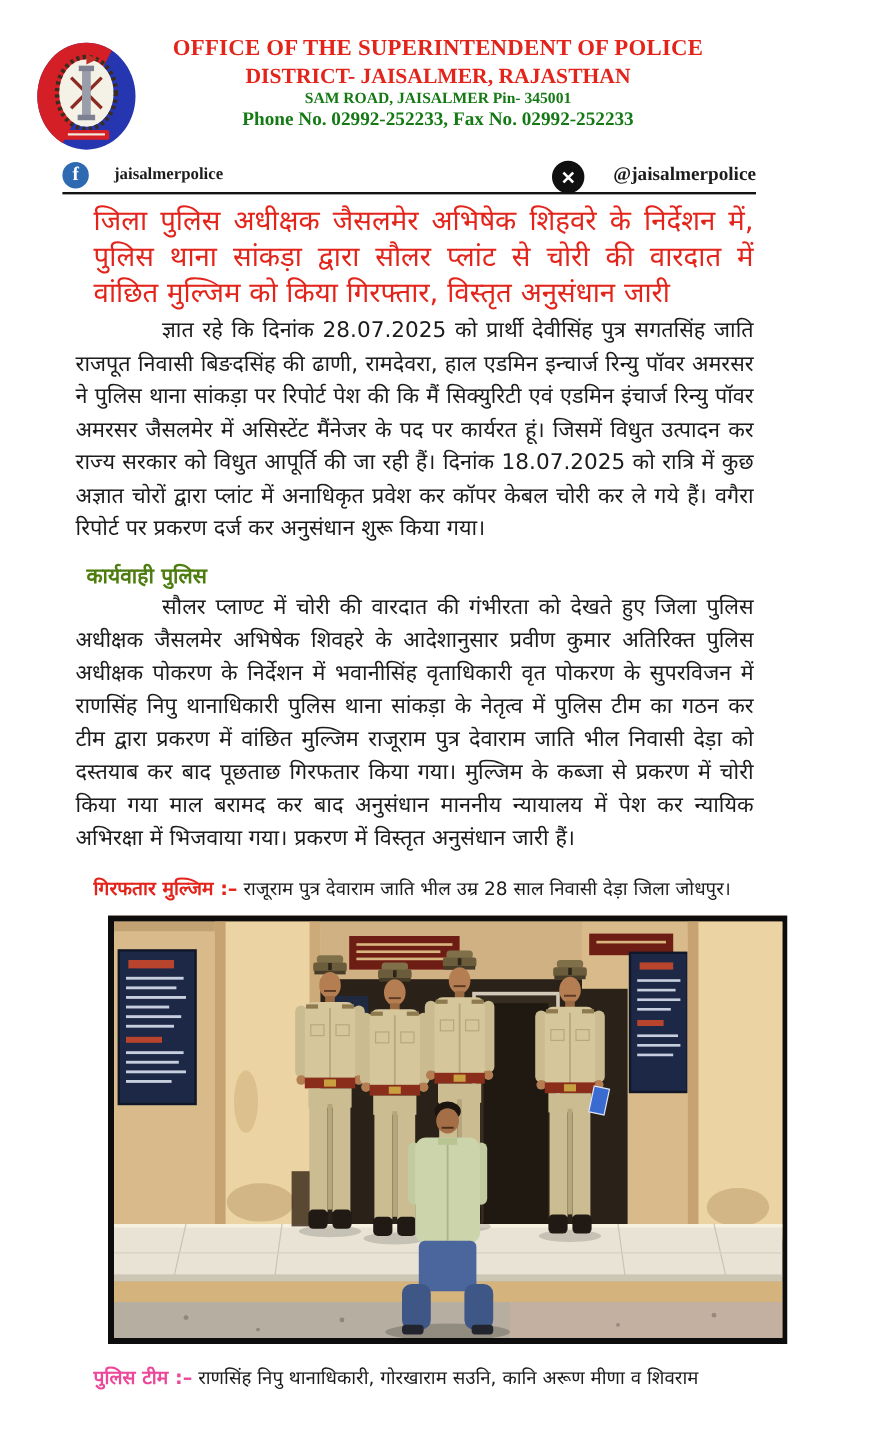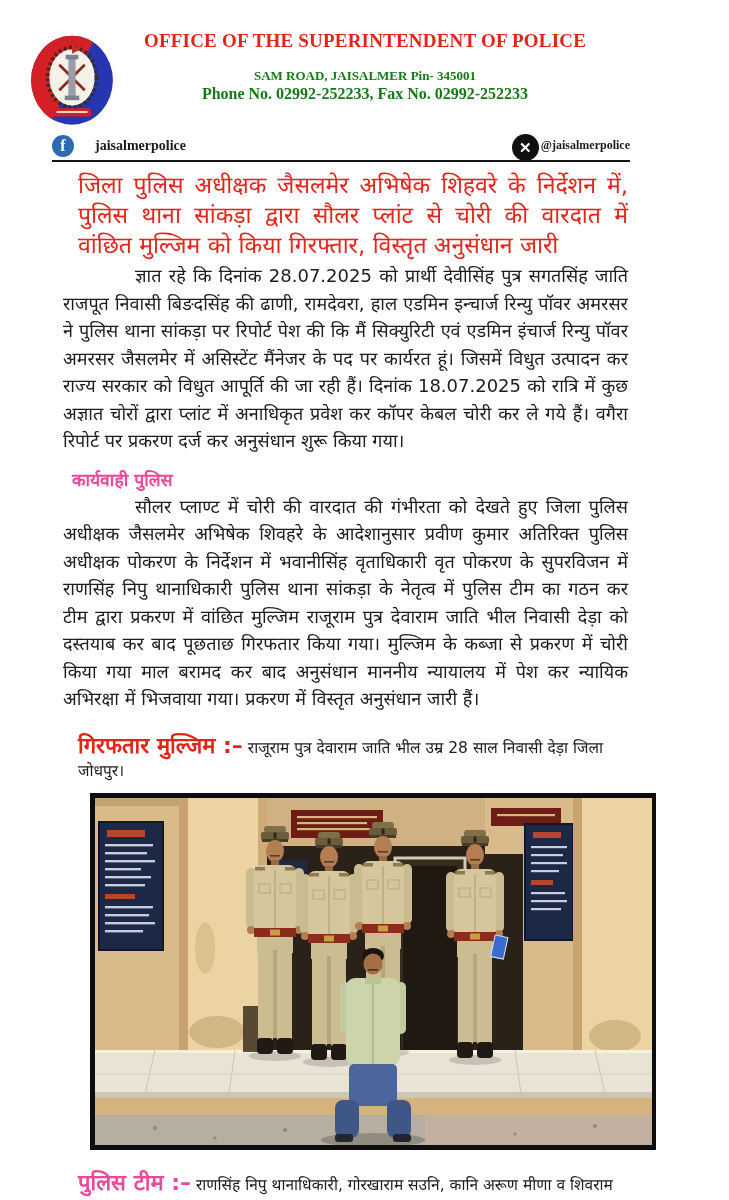--- a/index.html
+++ b/index.html
@@ -5,43 +5,43 @@
   html,body{margin:0;padding:0;background:#ffffff;}
   body{width:729px;height:1200px;font-family:"DejaVu Sans",sans-serif;color:#1c1c1c;}
   .page{position:relative;width:656px;height:1200px;background:#fff;overflow:hidden;}
 
   
   .header{display:flex;align-items:flex-start;padding:30px 26px 0 26px;}
   .logo-wrap{flex:0 0 92px;height:100px;margin-top:2px;}
   .header-text{flex:1;text-align:center;font-family:"Liberation Serif",serif;font-weight:bold;padding-right:18px;}
   .h-line1{font-size:19px;letter-spacing:.2px;}
   .h-line2{font-size:18px;margin-top:1px;}
-  .h-line3{font-size:13px;margin-top:16px;}
+  .h-line3{font-size:13px;margin-top:0;}
   .h-line4{font-size:16px;margin-top:1px;}
   .h-line5{font-size:13px;margin-top:1px;}
 
   
   .social-row{display:flex;align-items:center;margin:2px 26px 0 52px;border-bottom:2px solid #141414;padding-bottom:3px;}
   .fb-icon{width:22px;height:22px;border-radius:50%;background:#2e6ab2;color:#fff;
            font-family:"Liberation Serif",serif;font-weight:bold;font-size:16px;
            display:flex;align-items:center;justify-content:center;}
   .social-handle{font-family:"Liberation Serif",serif;font-weight:bold;font-size:14px;margin-left:21px;}
   .social-spacer{flex:1;}
   .x-icon{width:27px;height:27px;border-radius:50%;background:#101010;color:#fff;
           font-family:"Liberation Sans",sans-serif;font-weight:bold;font-size:15px;
           display:flex;align-items:center;justify-content:center;margin-bottom:-4px;}
-  .social-handle2{font-family:"Liberation Serif",serif;font-weight:bold;font-size:12px;margin-left:2px;}
+  .social-handle2{font-family:"Liberation Serif",serif;font-weight:bold;font-size:16px;margin-left:24px;}
 
   
   .content{padding:0 28px 0 63px;}
   .headline{font-size:23px;line-height:30px;text-align:justify;margin:8px 0 0 15px;}
   .section-heading{font-size:17.5px;font-weight:bold;margin:12px 0 2px 9px;}
   .para{font-size:18px;line-height:27.5px;text-align:justify;text-indent:72px;margin:2px 0 0 0;}
   .kv-line{font-size:15.5px;margin:16px 0 0 15px;}
-  .kv-label{font-weight:bold;font-size:22px;margin-top:20px;}
+  .kv-label{font-weight:bold;font-size:16px;margin-top:20px;}
   .team-line{font-size:15.5px;margin:16px 0 0 15px;}
 
   
   .photo-frame{width:557px;height:347px;border:5px solid #0d0d0d;margin:12px 0 0 27px;background:#d8ba8b;}
   .photo-frame svg{display:block;}
 </style>
 </head>
 <body>
 
 <div class="page">
@@ -63,40 +63,41 @@
         <rect x="46" y="28" width="8" height="44" fill="#9a9daa"></rect>
         <rect x="43" y="25" width="14" height="5" fill="#7d8090"></rect>
         <rect x="42" y="70" width="16" height="5" fill="#7d8090"></rect>
         <polygon points="50,14 50,24 60,19" fill="#c03028"></polygon>
         <rect x="29" y="84" width="42" height="9" rx="2" fill="#d51f26"></rect>
         <rect x="33" y="87" width="34" height="2" fill="#f4e9d8"></rect>
       </svg>
     </div>
     <div class="header-text">
       <div class="h-line1" style="color:#e3241b;">OFFICE OF THE SUPERINTENDENT OF POLICE</div>
+      <div class="h-line2" style="color:#e3241b;">DISTRICT- JAISALMER, RAJASTHAN</div>
       <div class="h-line3" style="color:#157a15;">SAM ROAD, JAISALMER Pin- 345001</div>
       <div class="h-line4" style="color:#157a15;">Phone No. 02992-252233, Fax No. 02992-252233</div>
     </div>
   </div>
 
   <div class="social-row">
     <div class="fb-icon">f</div>
     <div class="social-handle">jaisalmerpolice</div>
     <div class="social-spacer"></div>
     <div class="x-icon">✕</div>
     <div class="social-handle2">@jaisalmerpolice</div>
   </div>
 
   <div class="content">
 
     <div class="headline" style="color:#e3241b;">जिला पुलिस अधीक्षक जैसलमेर अभिषेक शिहवरे के निर्देशन में, पुलिस थाना सांकड़ा द्वारा सौलर प्लांट से चोरी की वारदात में वांछित मुल्जिम को किया गिरफ्तार, विस्तृत अनुसंधान जारी</div>
 
     <div class="para">ज्ञात रहे कि दिनांक 28.07.2025 को प्रार्थी देवीसिंह पुत्र सगतसिंह जाति राजपूत निवासी बिङदसिंह की ढाणी, रामदेवरा, हाल एडमिन इन्चार्ज रिन्यु पॉवर अमरसर ने पुलिस थाना सांकड़ा पर रिपोर्ट पेश की कि मैं सिक्युरिटी एवं एडमिन इंचार्ज रिन्यु पॉवर अमरसर जैसलमेर में असिस्टेंट मैंनेजर के पद पर कार्यरत हूं। जिसमें विधुत उत्पादन कर राज्य सरकार को विधुत आपूर्ति की जा रही हैं। दिनांक 18.07.2025 को रात्रि में कुछ अज्ञात चोरों द्वारा प्लांट में अनाधिकृत प्रवेश कर कॉपर केबल चोरी कर ले गये हैं। वगैरा रिपोर्ट पर प्रकरण दर्ज कर अनुसंधान शुरू किया गया।</div>
 
-    <div class="section-heading" style="color:#ec4899;">कार्यवाही पुलिस</div>
+    <div class="section-heading" style="color:#4d7c0f;">कार्यवाही पुलिस</div>
     <div class="para">सौलर प्लाण्ट में चोरी की वारदात की गंभीरता को देखते हुए जिला पुलिस अधीक्षक जैसलमेर अभिषेक शिवहरे के आदेशानुसार प्रवीण कुमार अतिरिक्त पुलिस अधीक्षक पोकरण के निर्देशन में भवानीसिंह वृताधिकारी वृत पोकरण के सुपरविजन में राणसिंह निपु थानाधिकारी पुलिस थाना सांकड़ा के नेतृत्व में पुलिस टीम का गठन कर टीम द्वारा प्रकरण में वांछित मुल्जिम राजूराम पुत्र देवाराम जाति भील निवासी देड़ा को दस्तयाब कर बाद पूछताछ गिरफतार किया गया। मुल्जिम के कब्जा से प्रकरण में चोरी किया गया माल बरामद कर बाद अनुसंधान माननीय न्यायालय में पेश कर न्यायिक अभिरक्षा में भिजवाया गया। प्रकरण में विस्तृत अनुसंधान जारी हैं।</div>
 
     <div class="kv-line">
       <span class="kv-label" style="color:#e3241b;">गिरफतार मुल्जिम :–</span>
       <span>राजूराम पुत्र देवाराम जाति भील उम्र 28 साल निवासी देड़ा जिला जोधपुर।</span>
     </div>
 
     <div class="photo-frame">
       <svg viewBox="0 0 557 347" width="557" height="347">
 

